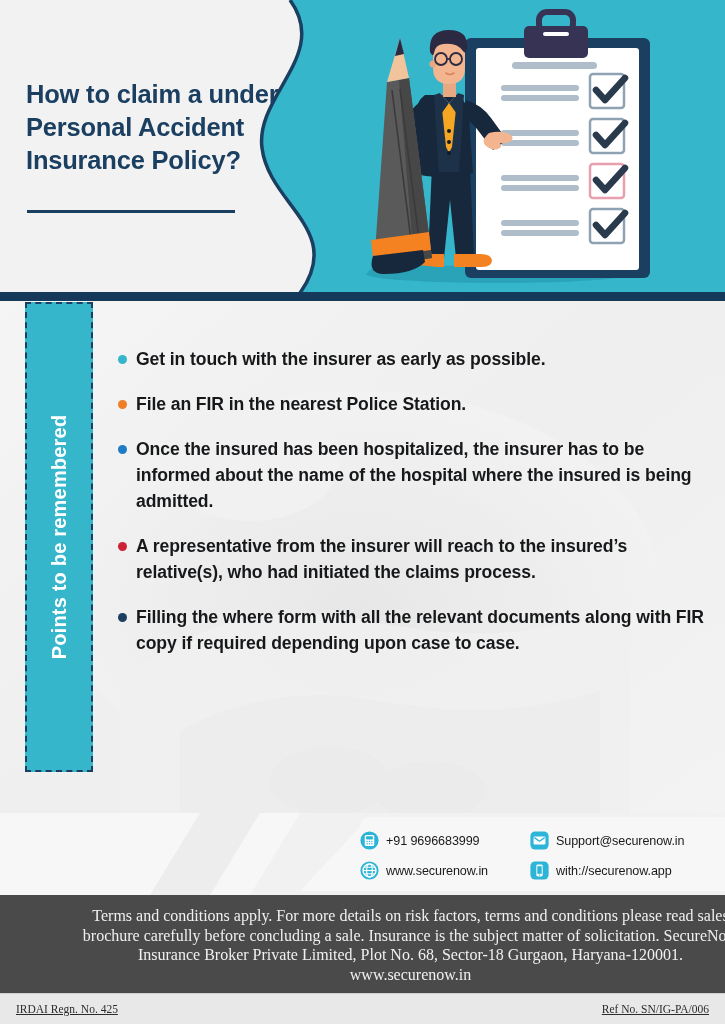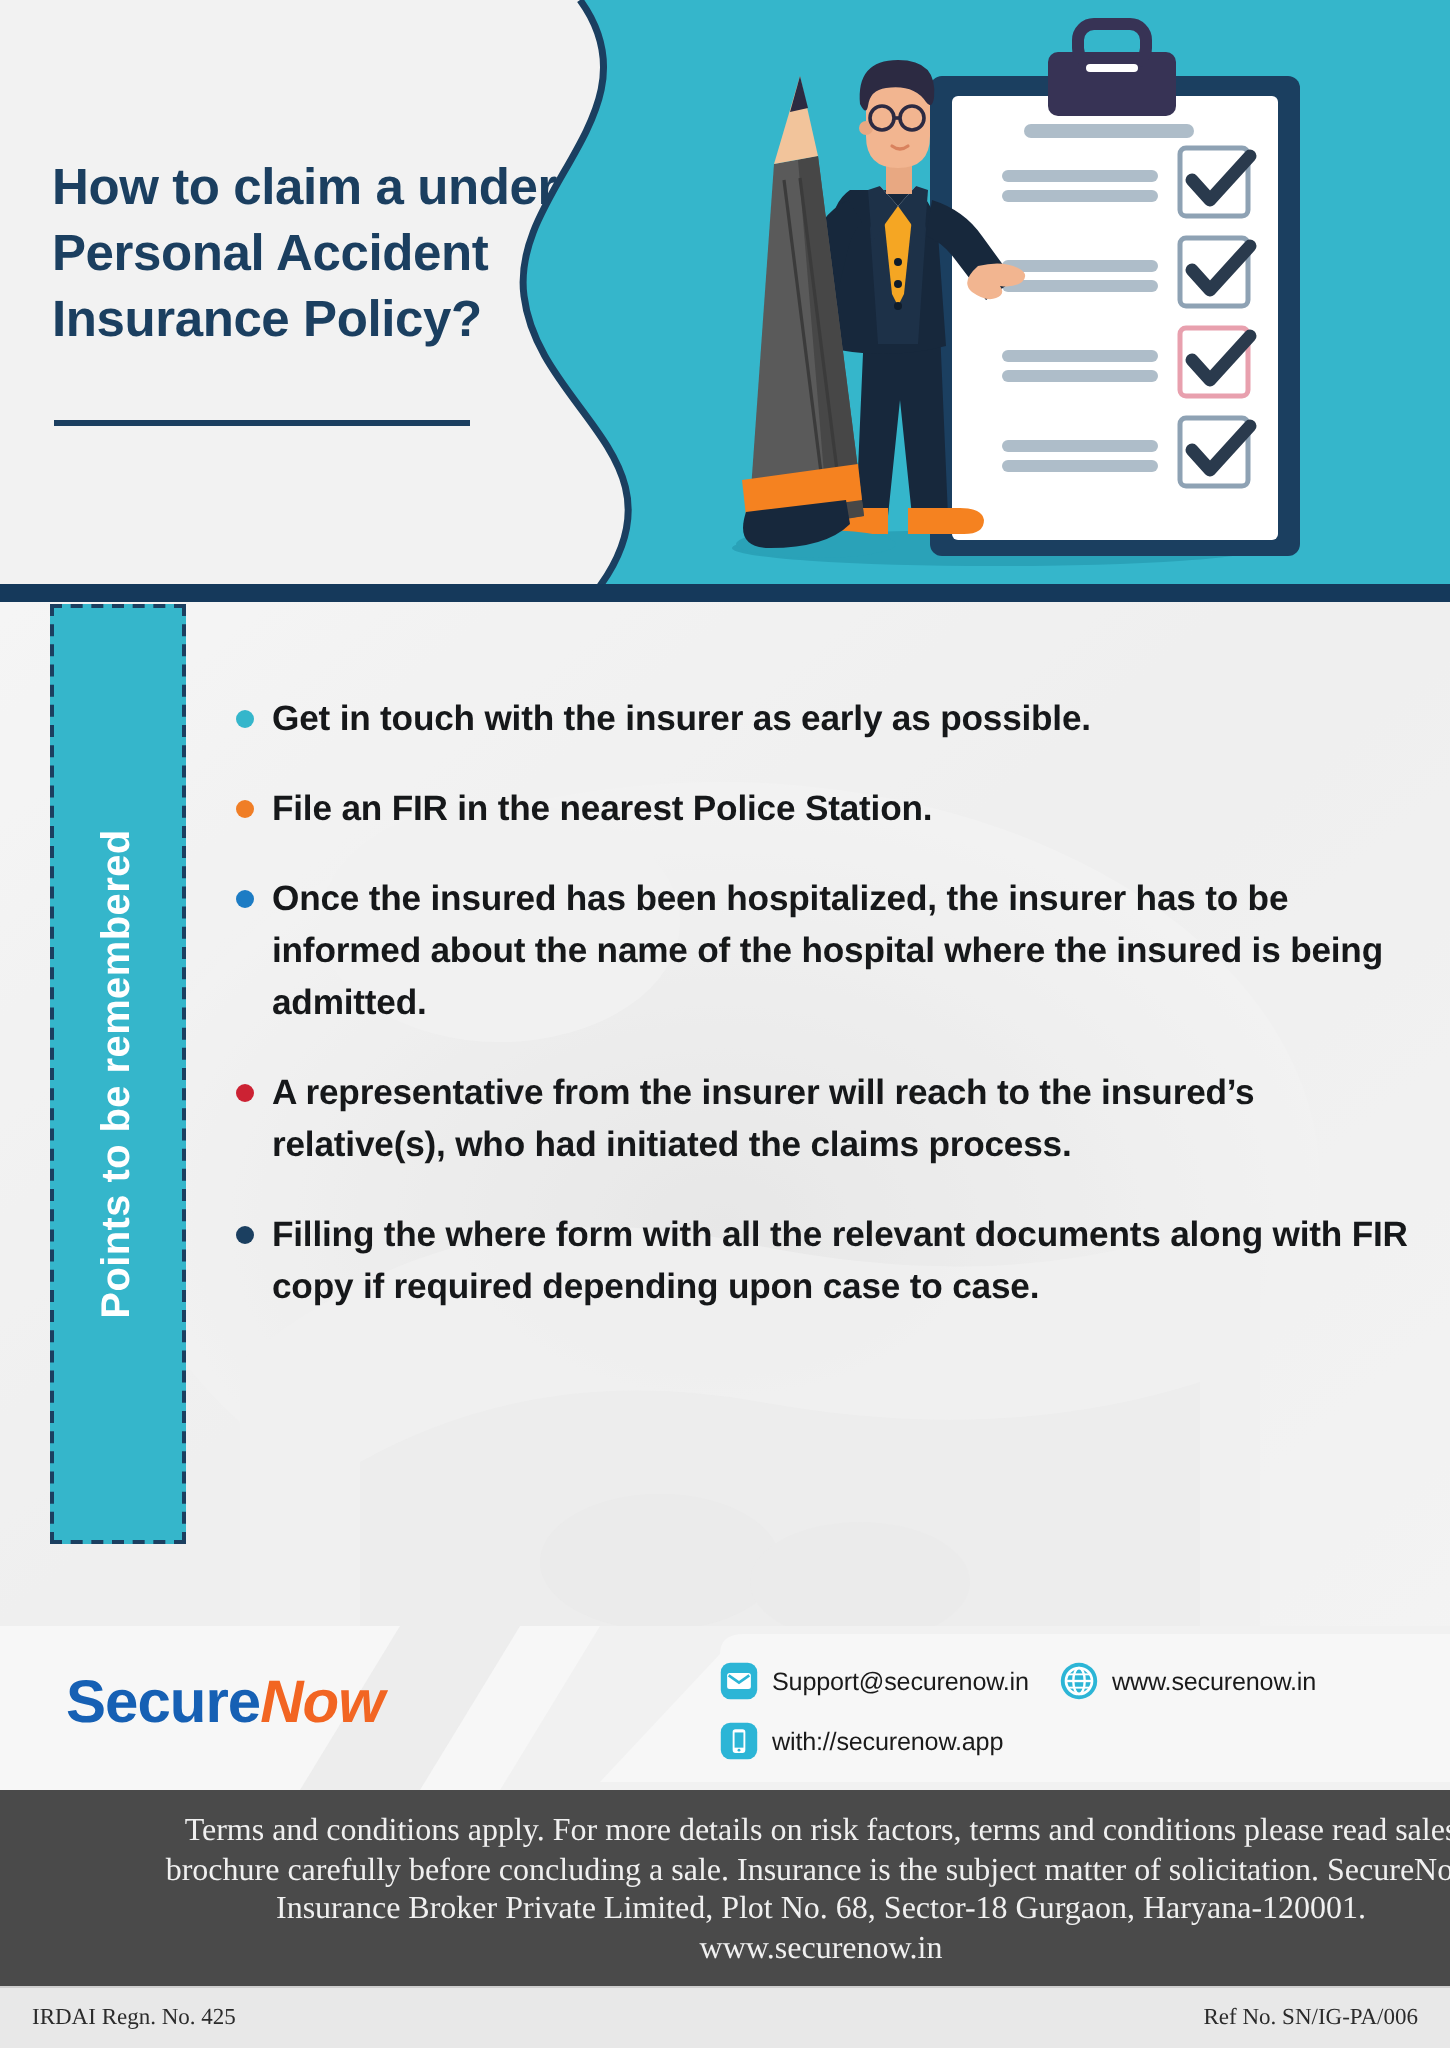--- a/index.html
+++ b/index.html
@@ -216,20 +216,21 @@
     height: 31px;
     background: #e8e8e8;
     border-top: 1px solid #cfcfcf;
   }
   .bottom-text {
     position: absolute;
     top: 9px;
     font-family: "Liberation Serif", serif;
     font-size: 11.5px;
     color: #2b2b2b;
+    text-decoration: underline;
   }
   #bottom-left { left: 16px; }
   #bottom-right { right: 16px; }
 </style>
 </head>
 <body>
 
 <div id="page">
 
   <div id="header">
@@ -393,25 +394,36 @@
   </div>
 
   <div id="logo-strip">
     <svg id="strip-shape" width="725" height="82" viewBox="0 0 725 82">
       <rect width="725" height="82" fill="#f1f1f1"></rect>
       <path d="M0,0 L300,0 L250,82 L0,82 Z" fill="#f7f7f7"></path>
       <path d="M200,0 L260,0 L210,82 L150,82 Z" fill="#eaeaea" opacity="0.8"></path>
       <path d="M360,14 q0,-10 12,-10 L725,4 L725,78 L300,78 Z" fill="#f7f7f7"></path>
     </svg>
 
-    <div id="logo">
-      <span class="secure">Secure</span><span class="now">Now</span>
-    </div>
 
     <div id="contact-grid">
+      <div class="contact-item">
+        <svg class="contact-icon" viewBox="0 0 24 24">
+          <circle cx="12" cy="12" r="11.5" fill="#2cb5d6"></circle>
+          <rect x="6" y="5" width="12" height="14" rx="2" fill="#ffffff"></rect>
+          <rect x="7.6" y="6.6" width="8.8" height="4.2" rx="1.2" fill="#2cb5d6"></rect>
+          <circle cx="9" cy="13.3" r="0.9" fill="#2cb5d6"></circle>
+            <circle cx="12" cy="13.3" r="0.9" fill="#2cb5d6"></circle>
+            <circle cx="15" cy="13.3" r="0.9" fill="#2cb5d6"></circle>
+          <circle cx="9" cy="16.2" r="0.9" fill="#2cb5d6"></circle>
+            <circle cx="12" cy="16.2" r="0.9" fill="#2cb5d6"></circle>
+            <circle cx="15" cy="16.2" r="0.9" fill="#2cb5d6"></circle>
+        </svg>
+        <span class="contact-text">+91 9696683999</span>
+      </div>
 
       <div class="contact-item">
         <svg class="contact-icon" viewBox="0 0 24 24">
           <rect x="0.5" y="0.5" width="23" height="23" rx="6" fill="#2cb5d6"></rect>
           <rect x="4.5" y="7" width="15" height="10" rx="1.6" fill="#ffffff"></rect>
           <path d="M5.5,8.4 L12,13 L18.5,8.4" fill="none" stroke="#2cb5d6" stroke-width="1.7"></path>
         </svg>
         <span class="contact-text">Support@securenow.in</span>
       </div>
 

